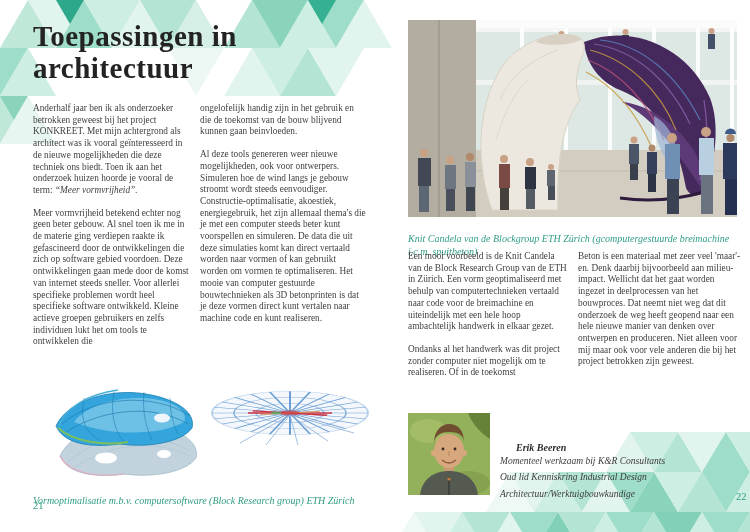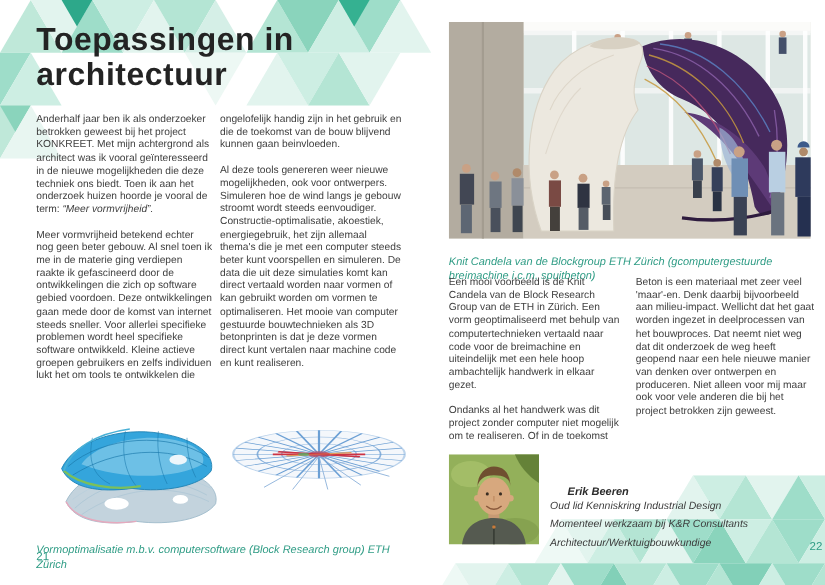--- a/index.html
+++ b/index.html
@@ -1,18 +1,18 @@
 <!DOCTYPE html>
 <html><head>
 <meta charset="utf-8">
 <style>
   html,body{margin:0;padding:0;background:#ffffff;}
   .spread{
     position:relative;width:750px;height:532px;background:#ffffff;overflow:hidden;
-    font-family:Liberation Sans, sans-serif;color:#3c3c3c;
+    font-family:Liberation Serif, serif;color:#3c3c3c;
   }
   svg{display:block;}
   .pat-tl{position:absolute;left:0;top:0;z-index:0;}
   .pat-br{position:absolute;right:0;bottom:0;z-index:0;}
   .title{
     position:absolute;left:33px;top:20px;width:255px;z-index:2;margin:0;
     font-size:29px;line-height:1.12;font-weight:700;letter-spacing:.5px;color:#232323;
   }
   .col{position:absolute;top:103px;z-index:2;font-size:9.3px;line-height:1.26;color:#3f3f3f;}
   .col p{margin:0 0 11px 0;}
@@ -288,21 +288,21 @@
       <ellipse cx="41" cy="38" rx="15" ry="17" fill="#d7a87e"></ellipse>
       <path d="M26,30 C26,17 34,11 41,11 C50,11 56,17 56,30 C56,23 52,19 41,19 C32,19 27,23 26,30 Z" fill="#6f4f30"></path>
       <circle cx="35" cy="36" r="1.4" fill="#3a2e24"></circle>
       <circle cx="47" cy="36" r="1.4" fill="#3a2e24"></circle>
       <line x1="41" y1="38" x2="41" y2="43" stroke="#c08c62" stroke-width="1.2"></line>
       <path d="M34,47 Q41,53 48,47" fill="none" stroke="#8a5a3c" stroke-width="1.3"></path>
     </svg>
 
     <div class="bio">
       <p class="bio-name">Erik Beeren</p>
+      <p class="bio-line">Momenteel werkzaam bij K&amp;R Consultants</p>
       <p class="bio-line">Oud lid Kenniskring Industrial Design</p>
-      <p class="bio-line">Momenteel werkzaam bij K&amp;R Consultants</p>
       <p class="bio-line">Architectuur/Werktuigbouwkundige</p>
     </div>
 
     <div class="pagenum pn-r">22</div>
   </section>
 
 </div>
 
 </body></html>

